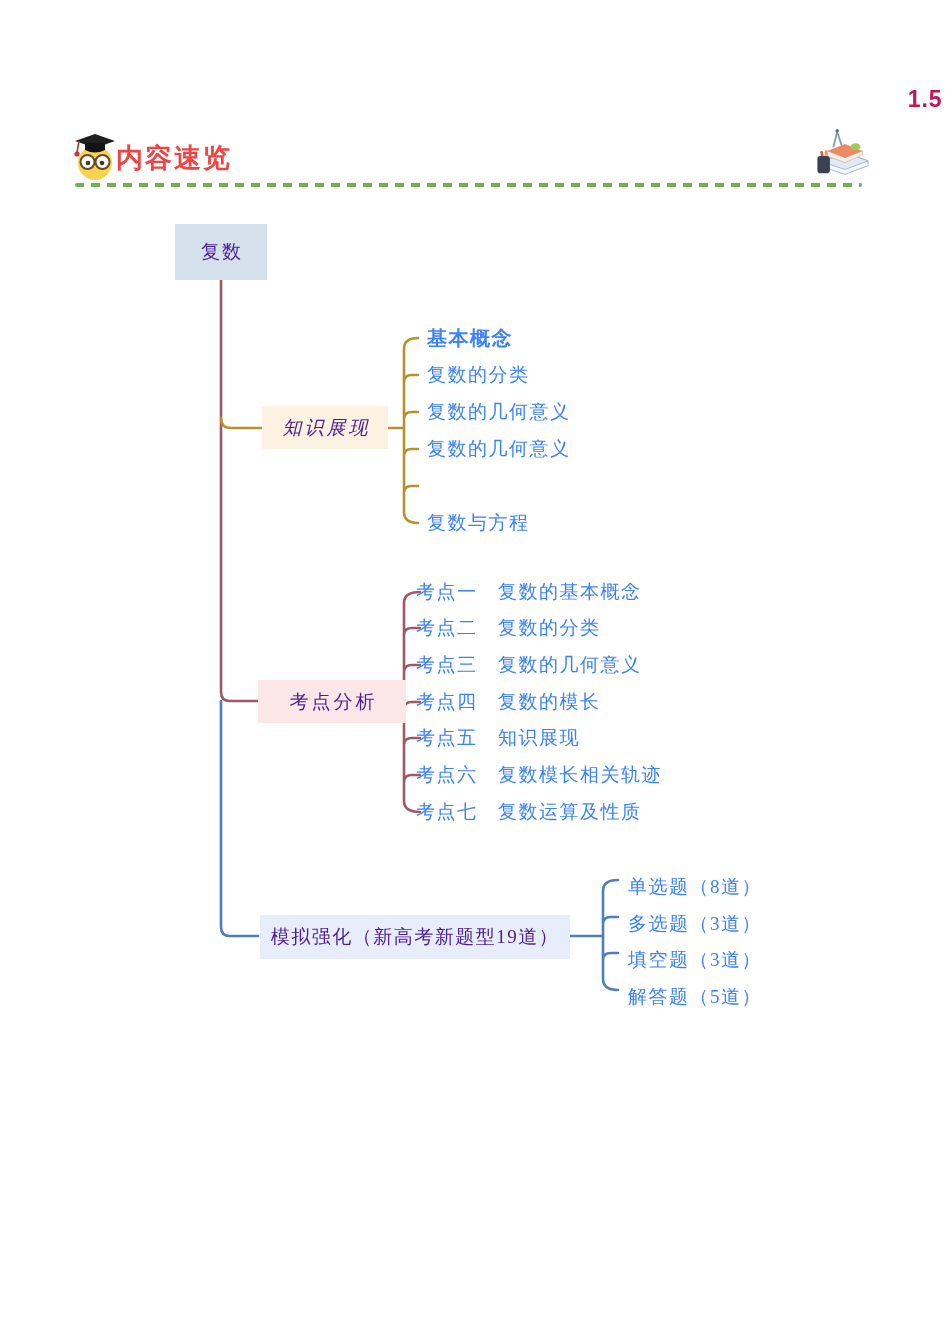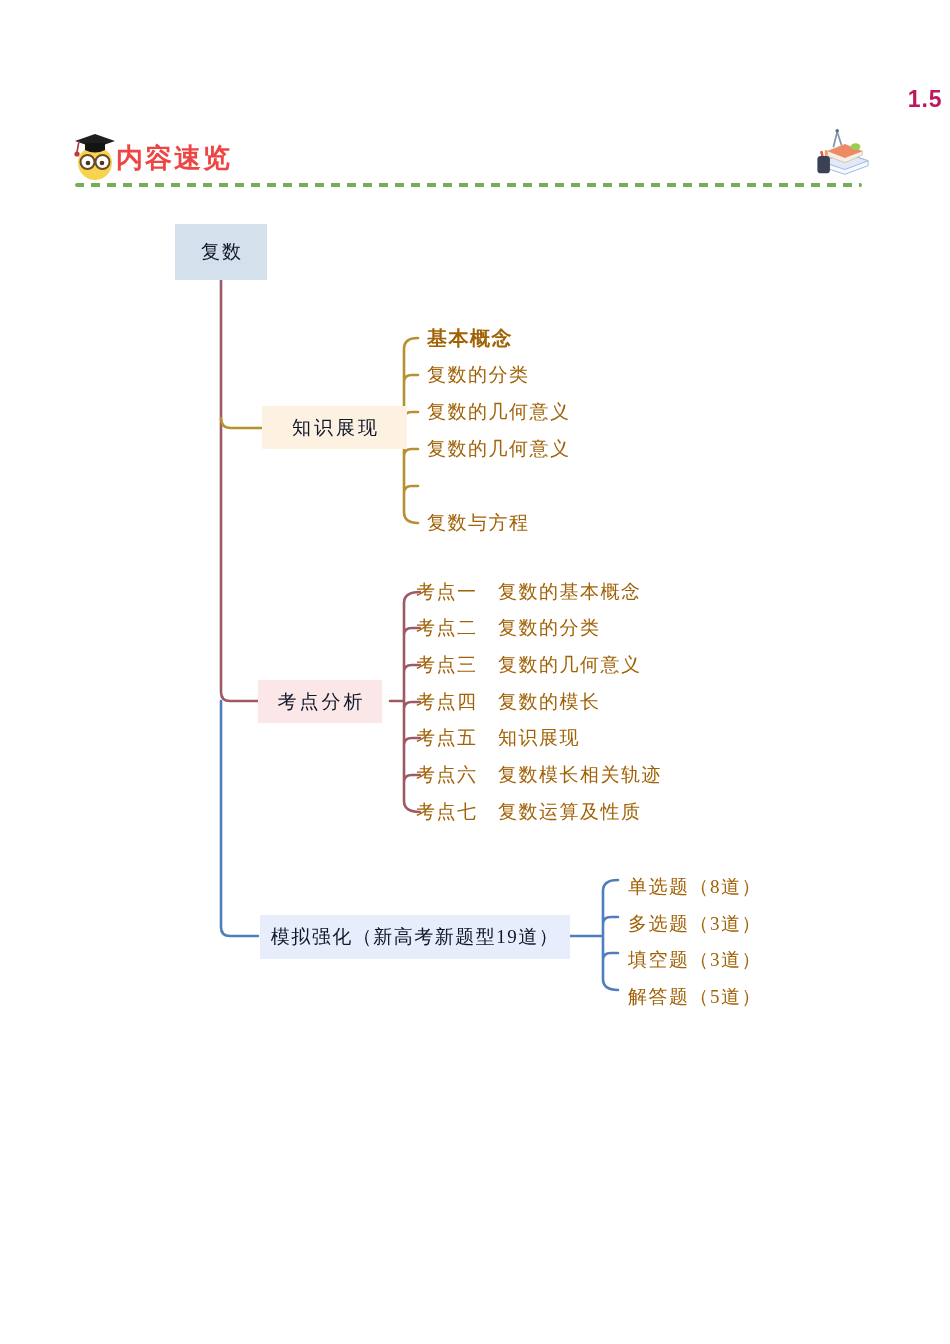--- a/index.html
+++ b/index.html
@@ -22,29 +22,29 @@
   .dash-divider{
     position:absolute;left:75px;top:183px;width:787px;height:4px;
     background:repeating-linear-gradient(90deg,#74ae55 0 9px,transparent 9px 16px);
     border-radius:2px;
   }
   .books{position:absolute;left:814px;top:126px;width:58px;height:58px;}
   
   .mm-lines{position:absolute;left:0;top:0;width:950px;height:1344px;pointer-events:none;}
   .node{
     position:absolute;display:flex;align-items:center;justify-content:center;
-    color:#0f172a;font-size:19px;letter-spacing:3px;text-indent:3px;
+    color:#4c1d95;font-size:19px;letter-spacing:3px;text-indent:3px;
   }
   .node-root{left:175px;top:224px;width:92px;height:56px;background:#d4e1ec;letter-spacing:2px;text-indent:2px;}
-  .node-knowledge{left:262px;top:406px;width:145px;height:43px;background:#fdf1e2;}
-  .node-kaodian{left:258px;top:680px;width:124px;height:43px;background:#fbe7e7;}
+  .node-knowledge{left:262px;top:406px;width:126px;height:43px;background:#fdf1e2;font-style:italic;}
+  .node-kaodian{left:258px;top:680px;width:148px;height:43px;background:#fbe7e7;}
   .node-moni{left:260px;top:915px;width:310px;height:44px;background:#e7edfb;letter-spacing:1.5px;text-indent:0;}
   .leaf{
     position:absolute;transform:translateY(-50%);
-    font-size:19px;color:#a16207;letter-spacing:1.5px;white-space:nowrap;
+    font-size:19px;color:#3b82f6;letter-spacing:1.5px;white-space:nowrap;
   }
   .leaf.em{font-weight:bold;font-size:20px;}
   .lx1{left:427px;} .lx2{left:416px;} .lx3{left:628px;margin-top:7px;}
 </style>
 </head>
 <body>
 
 <div class="page">
 
   <div class="doc-title">1.5 复数</div>

